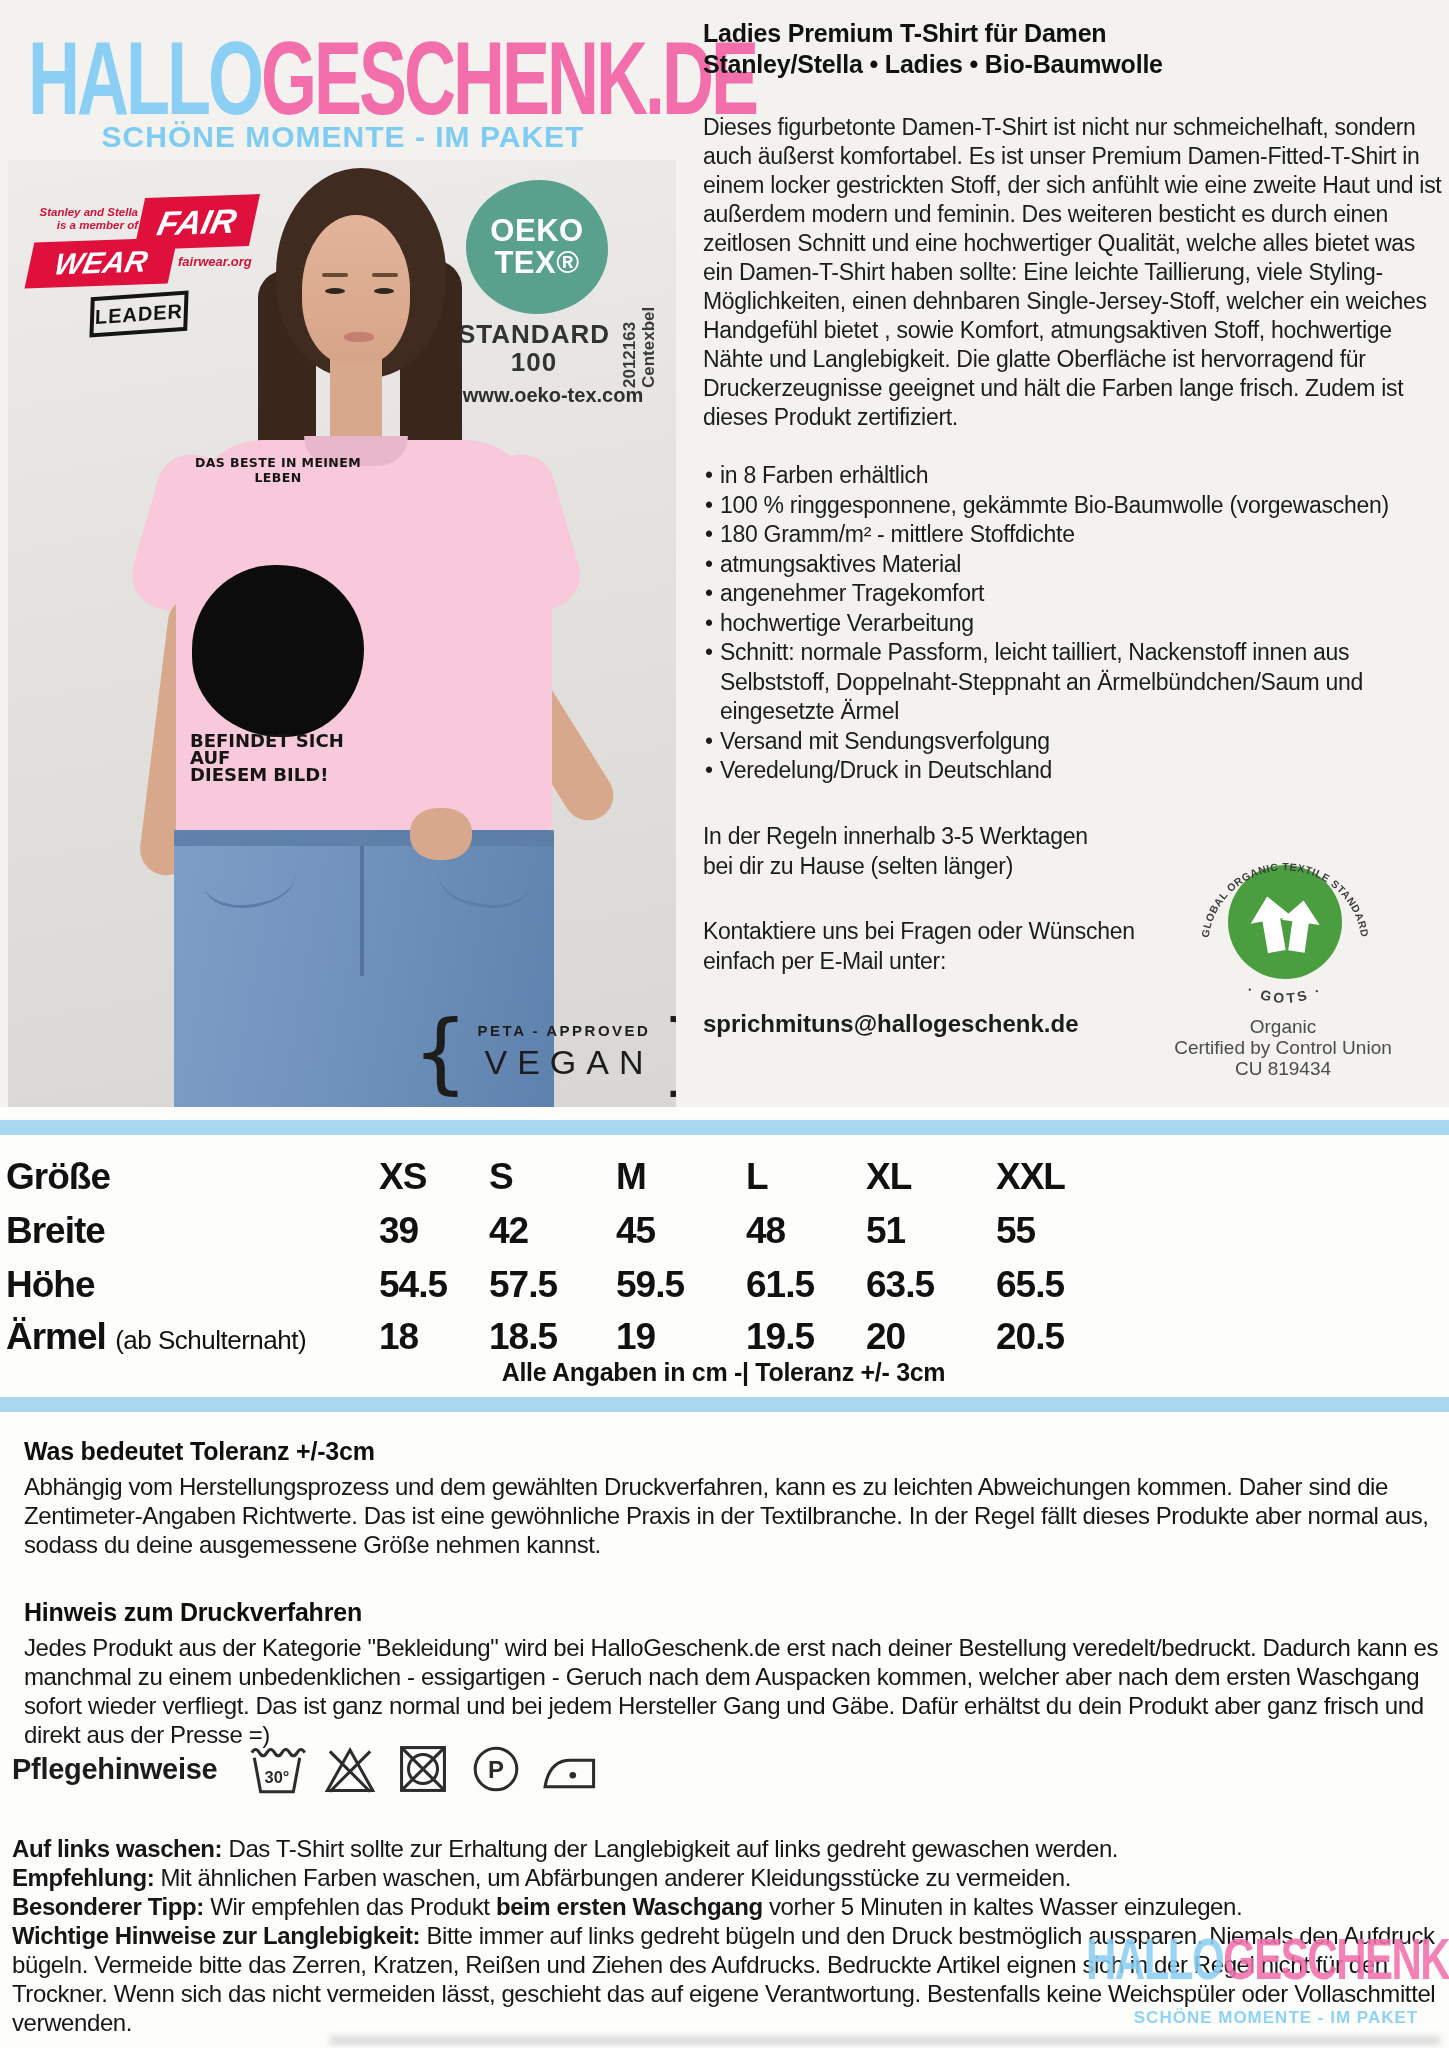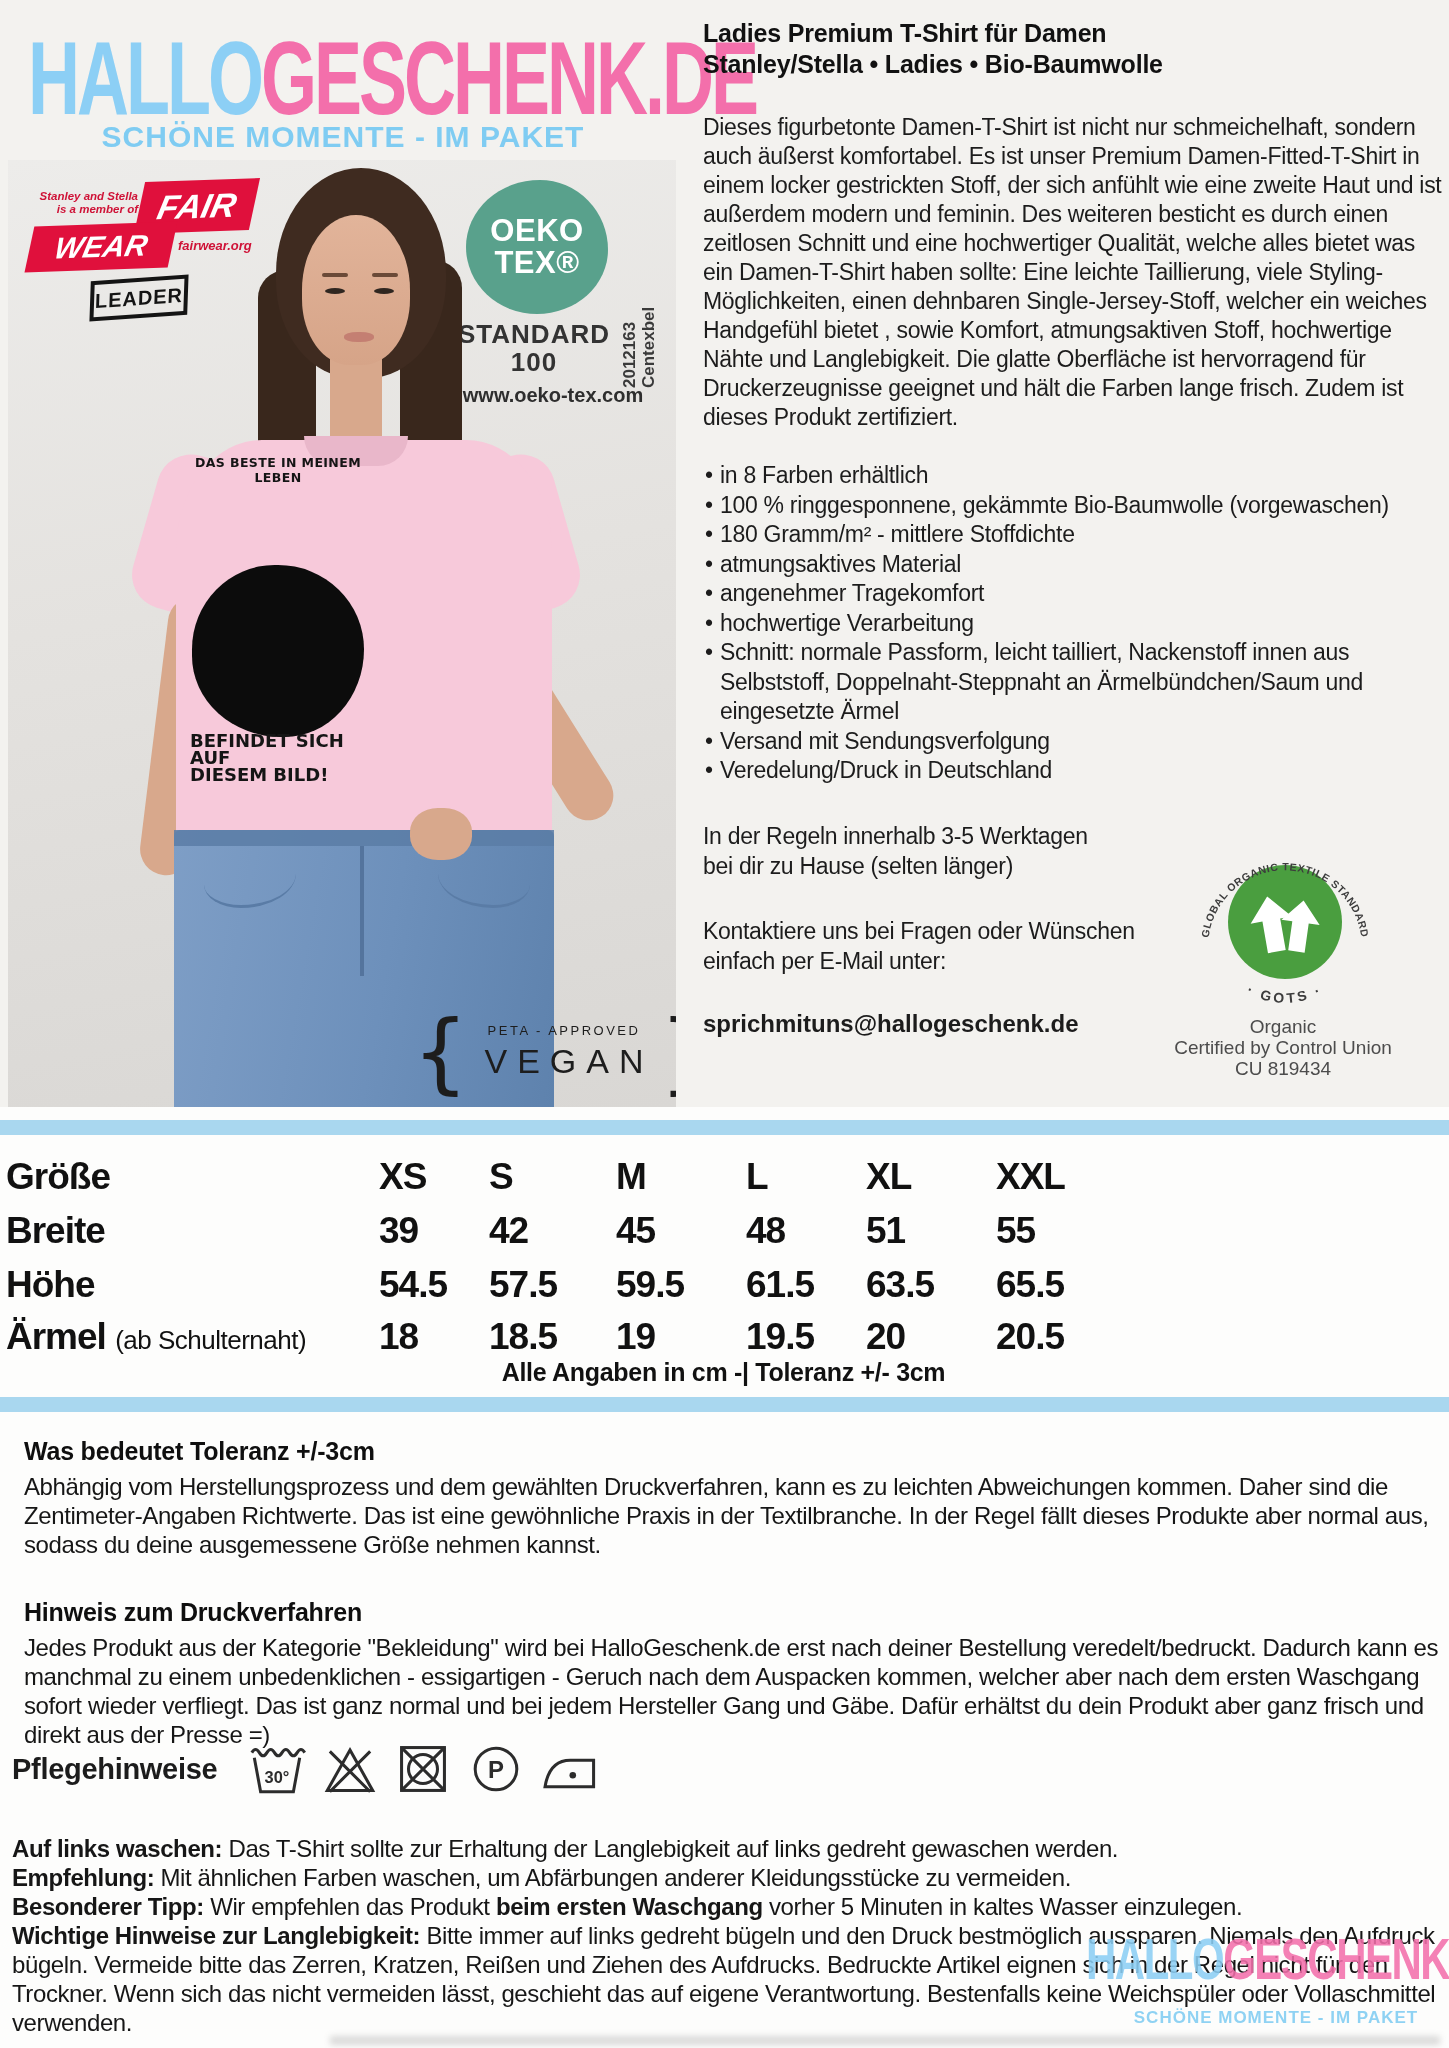--- a/index.html
+++ b/index.html
@@ -14,21 +14,21 @@
   .logo .pink{color:#f36fab;}
   .tagline{position:absolute;left:28px;top:120px;width:630px;text-align:center;font-size:30px;
            font-weight:700;color:#7fccf2;letter-spacing:1px;}
 
   
   .photo{position:absolute;left:8px;top:160px;width:668px;height:947px;overflow:hidden;
          background:linear-gradient(170deg,#edecea 0%,#e4e2df 45%,#d9d7d4 100%);}
   .photo>div{position:absolute;}
 
   
-  .fw{left:20px;top:20px;width:240px;height:150px;}
+  .fw{left:20px;top:36px;width:240px;height:150px;}
   .fw>div{position:absolute;}
   .fw-member{left:8px;top:10px;width:102px;text-align:right;font-size:11.5px;font-weight:700;
              font-style:italic;color:#cf1237;line-height:13px;}
   .fw-flag{background:#e0103c;display:flex;align-items:center;justify-content:center;
            transform:skewX(-14deg) rotate(-2deg);color:#fff;font-weight:700;font-style:italic;}
   .fw-f1{left:112px;top:0;width:114px;height:52px;font-size:34px;}
   .fw-f2{left:2px;top:44px;width:142px;height:46px;font-size:30px;}
   .fw-url{left:150px;top:58px;font-size:13px;font-weight:700;font-style:italic;color:#cf1237;}
   .fw-leader{left:62px;top:98px;width:98px;height:40px;border:4px solid #141414;color:#141414;
              display:flex;align-items:center;justify-content:center;font-size:20px;font-weight:700;
@@ -79,21 +79,21 @@
   .printCircle{left:184px;top:405px;width:172px;height:172px;background:#0c0c0c;
                border-radius:49% 51% 47% 53%/50% 50% 52% 48%;}
   .printBottom{left:182px;top:572px;width:176px;text-align:left;font-family:"DejaVu Sans",sans-serif;
                font-size:18px;font-weight:700;line-height:17px;color:#151515;}
 
   
   .vegan{left:446px;top:842px;width:220px;height:100px;display:flex;align-items:center;
          justify-content:center;color:#1d1d1d;gap:6px;}
   .vbrace{font-size:88px;font-weight:400;line-height:80px;font-family:"DejaVu Sans",sans-serif;}
   .vmid{display:flex;flex-direction:column;align-items:center;}
-  .vsmall{font-size:13px;font-weight:400;letter-spacing:2.5px;}
+  .vsmall{font-size:15px;font-weight:700;letter-spacing:2.5px;}
   .vbig{font-size:34px;font-weight:400;letter-spacing:10px;margin-top:4px;text-indent:10px;}
 
   
   .details{position:absolute;left:703px;top:18px;width:745px;}
   .details h1,.details h2{margin:0;font-size:25px;font-weight:700;line-height:31px;letter-spacing:-.2px;color:#111;}
   .desc{margin:33px 0 0;font-size:23px;line-height:29px;letter-spacing:-.3px;color:#1c1c1c;}
   .details ul{margin:29px 0 0;padding:0;list-style:none;}
   .details li{font-size:23px;line-height:29.5px;padding-left:17px;position:relative;letter-spacing:-.3px;}
   .details li::before{content:"•";position:absolute;left:2px;}
   .delivery,.contact{margin-top:35px;font-size:23px;line-height:30px;letter-spacing:-.3px;}

